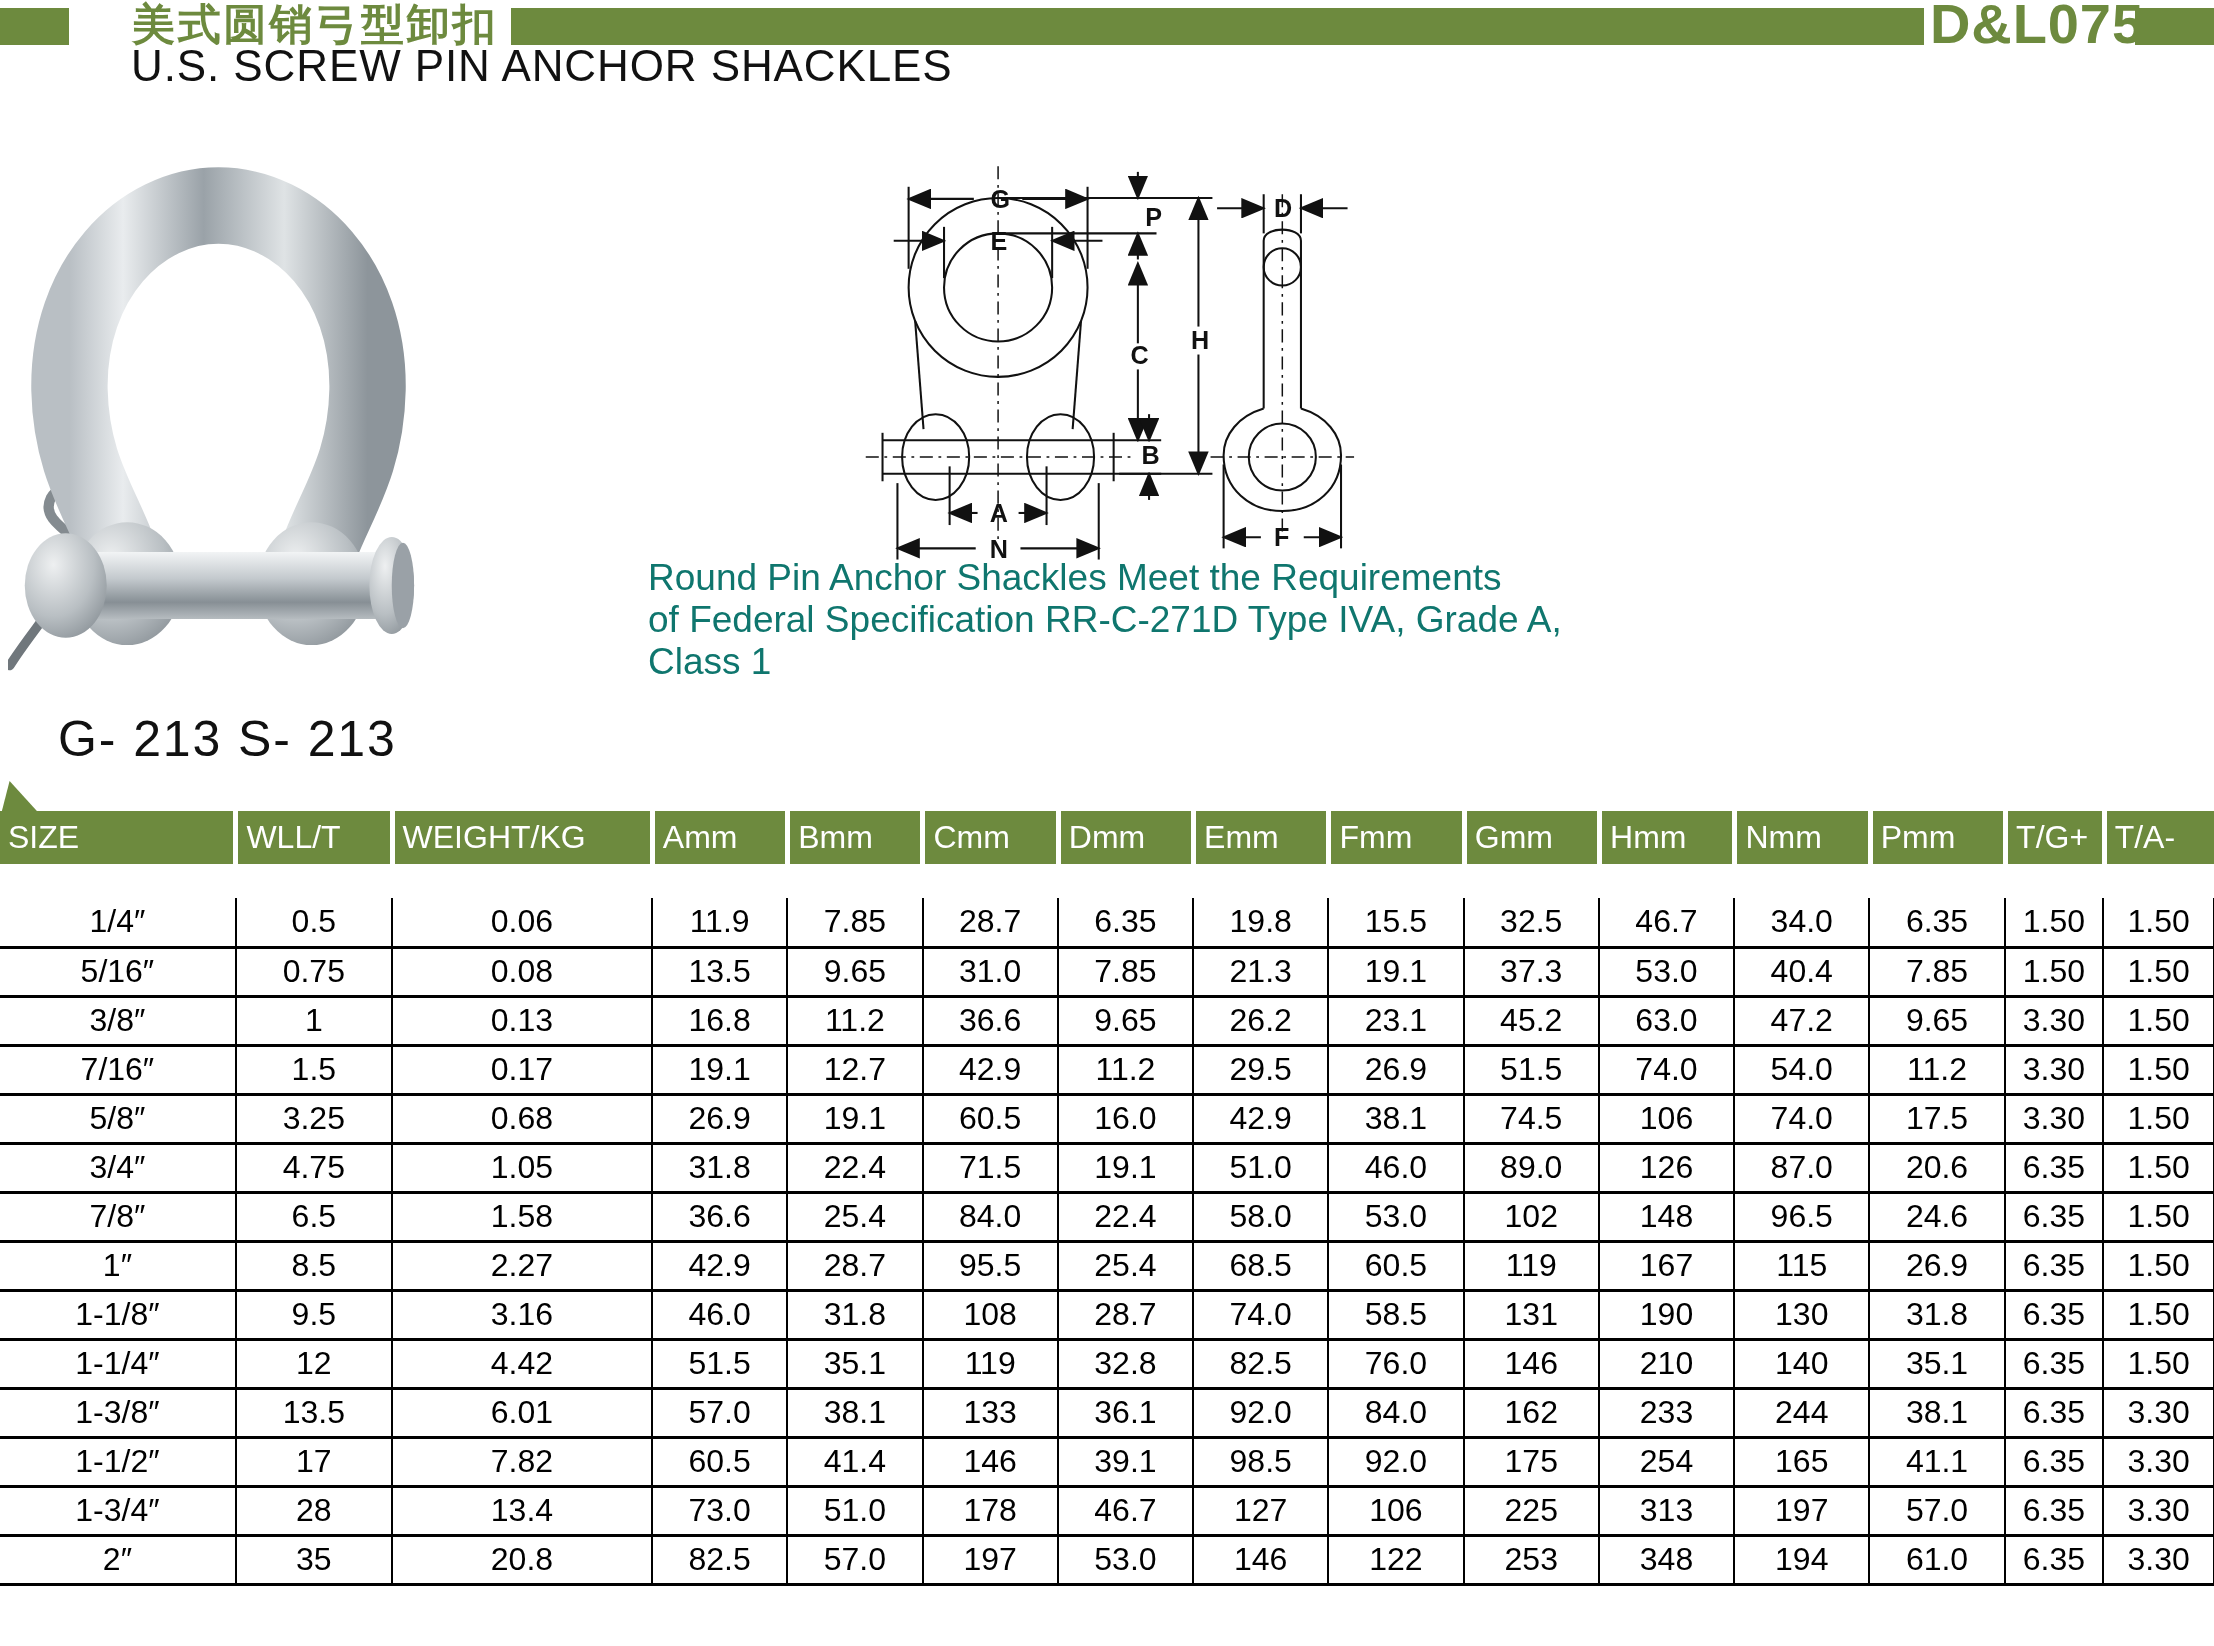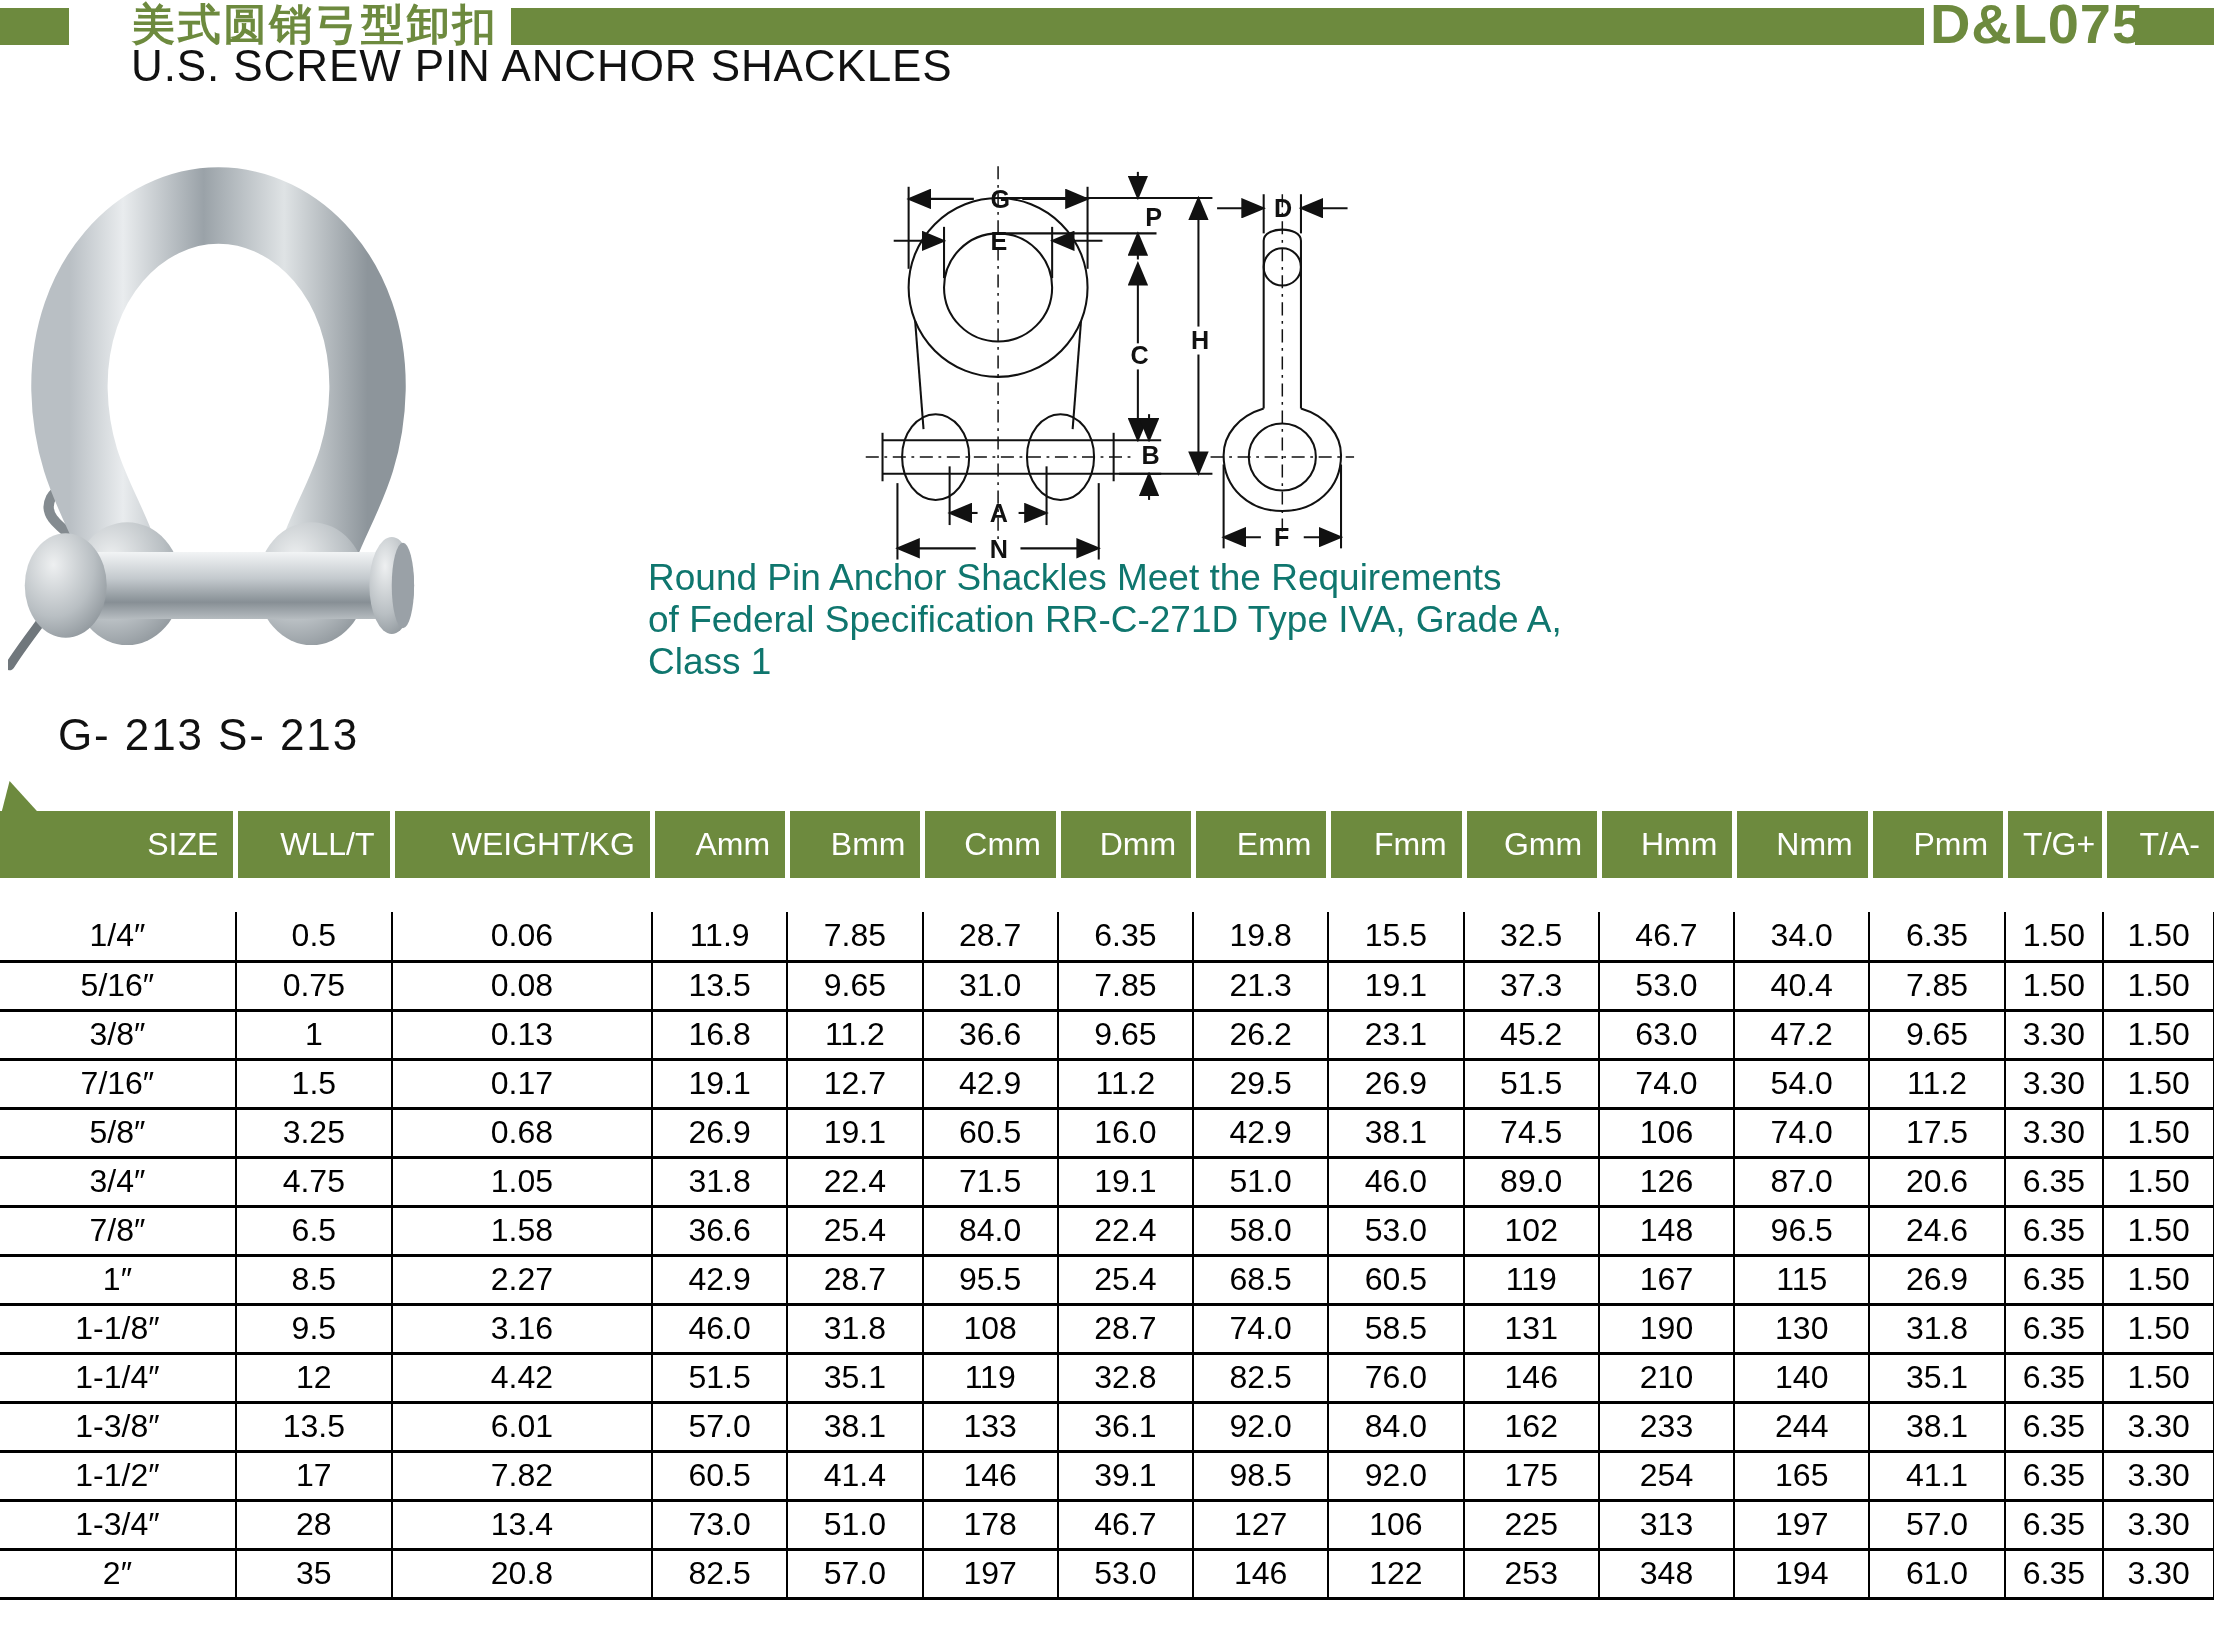--- a/index.html
+++ b/index.html
@@ -21,30 +21,30 @@
     position:absolute; left:1930px; top:-5.6px; font-size:56px; font-weight:bold;
     color:var(--green); line-height:60px; letter-spacing:0.9px;
   }
   #title-en {
     position:absolute; left:131px; top:41px; font-size:44px; color:#111;
     letter-spacing:0.9px; white-space:nowrap;
   }
   #photo { position:absolute; left:7.5px; top:110px; }
   #diagram { position:absolute; left:653px; top:129px; }
   #description { position:absolute; left:648px; top:557px; font-size:37px; line-height:42px; color:#0f766e; }
-  #model { position:absolute; left:58px; top:710px; font-size:44px; letter-spacing:1.9px; color:#111; }
+  #model { position:absolute; left:58px; top:710px; font-size:50px; letter-spacing:1.9px; color:#111; }
   #corner-triangle {
     position:absolute; left:1.9px; top:781px; width:35px; height:30px; background:var(--green);
     clip-path:polygon(22% 0, 100% 100%, 0 100%);
   }
   #table-wrap { position:absolute; left:0; top:811px; width:2215px; }
   table { width:100%; border-collapse:collapse; table-layout:fixed; }
   .head-table th {
     background:var(--green); color:#fff; font-size:32px; font-weight:normal;
-    height:48px; text-align:right; vertical-align:middle; padding:15px;
+    height:48px; text-align:left; vertical-align:middle; padding:8px;
   }
   .head-table th + th { border-left:5.6px solid #fff; }
   .gap { height:34px; }
   .body-table td {
     height:49px; text-align:center; vertical-align:middle; font-size:32px; color:#000;
     border-bottom:3.7px solid #000; border-left:2.8px solid #000; padding:0; white-space:nowrap;
   }
   .body-table td:first-child { border-left:none; }
   .body-table td:last-child { border-right:2.8px solid #000; }
   .dim-label { font:bold 27px "Liberation Sans","DejaVu Sans",sans-serif; fill:#111; }

